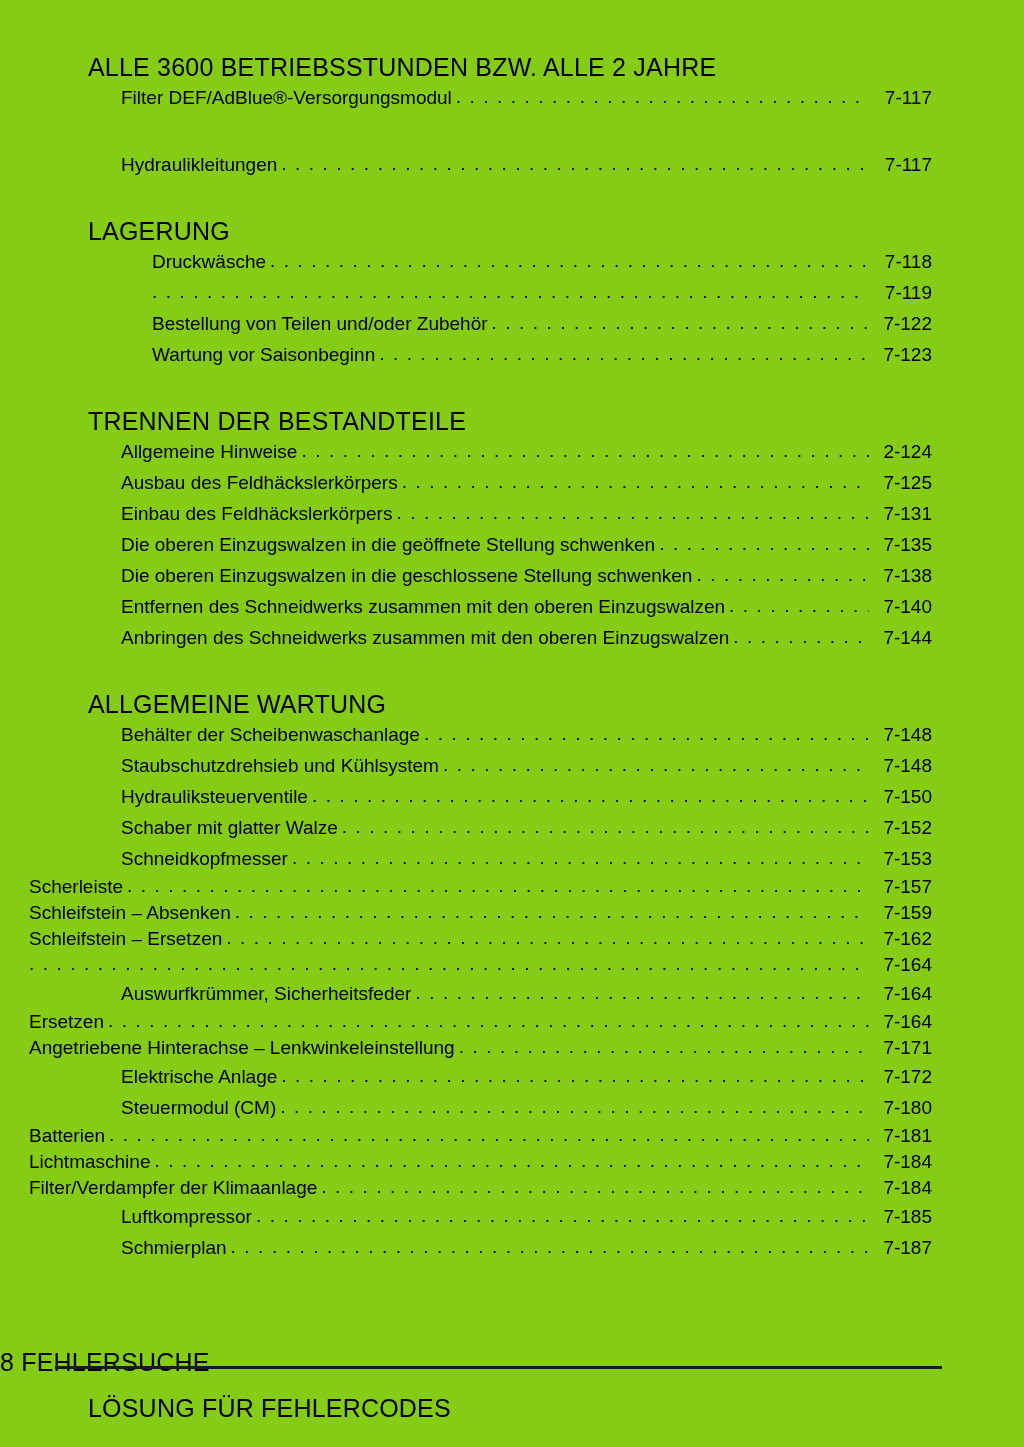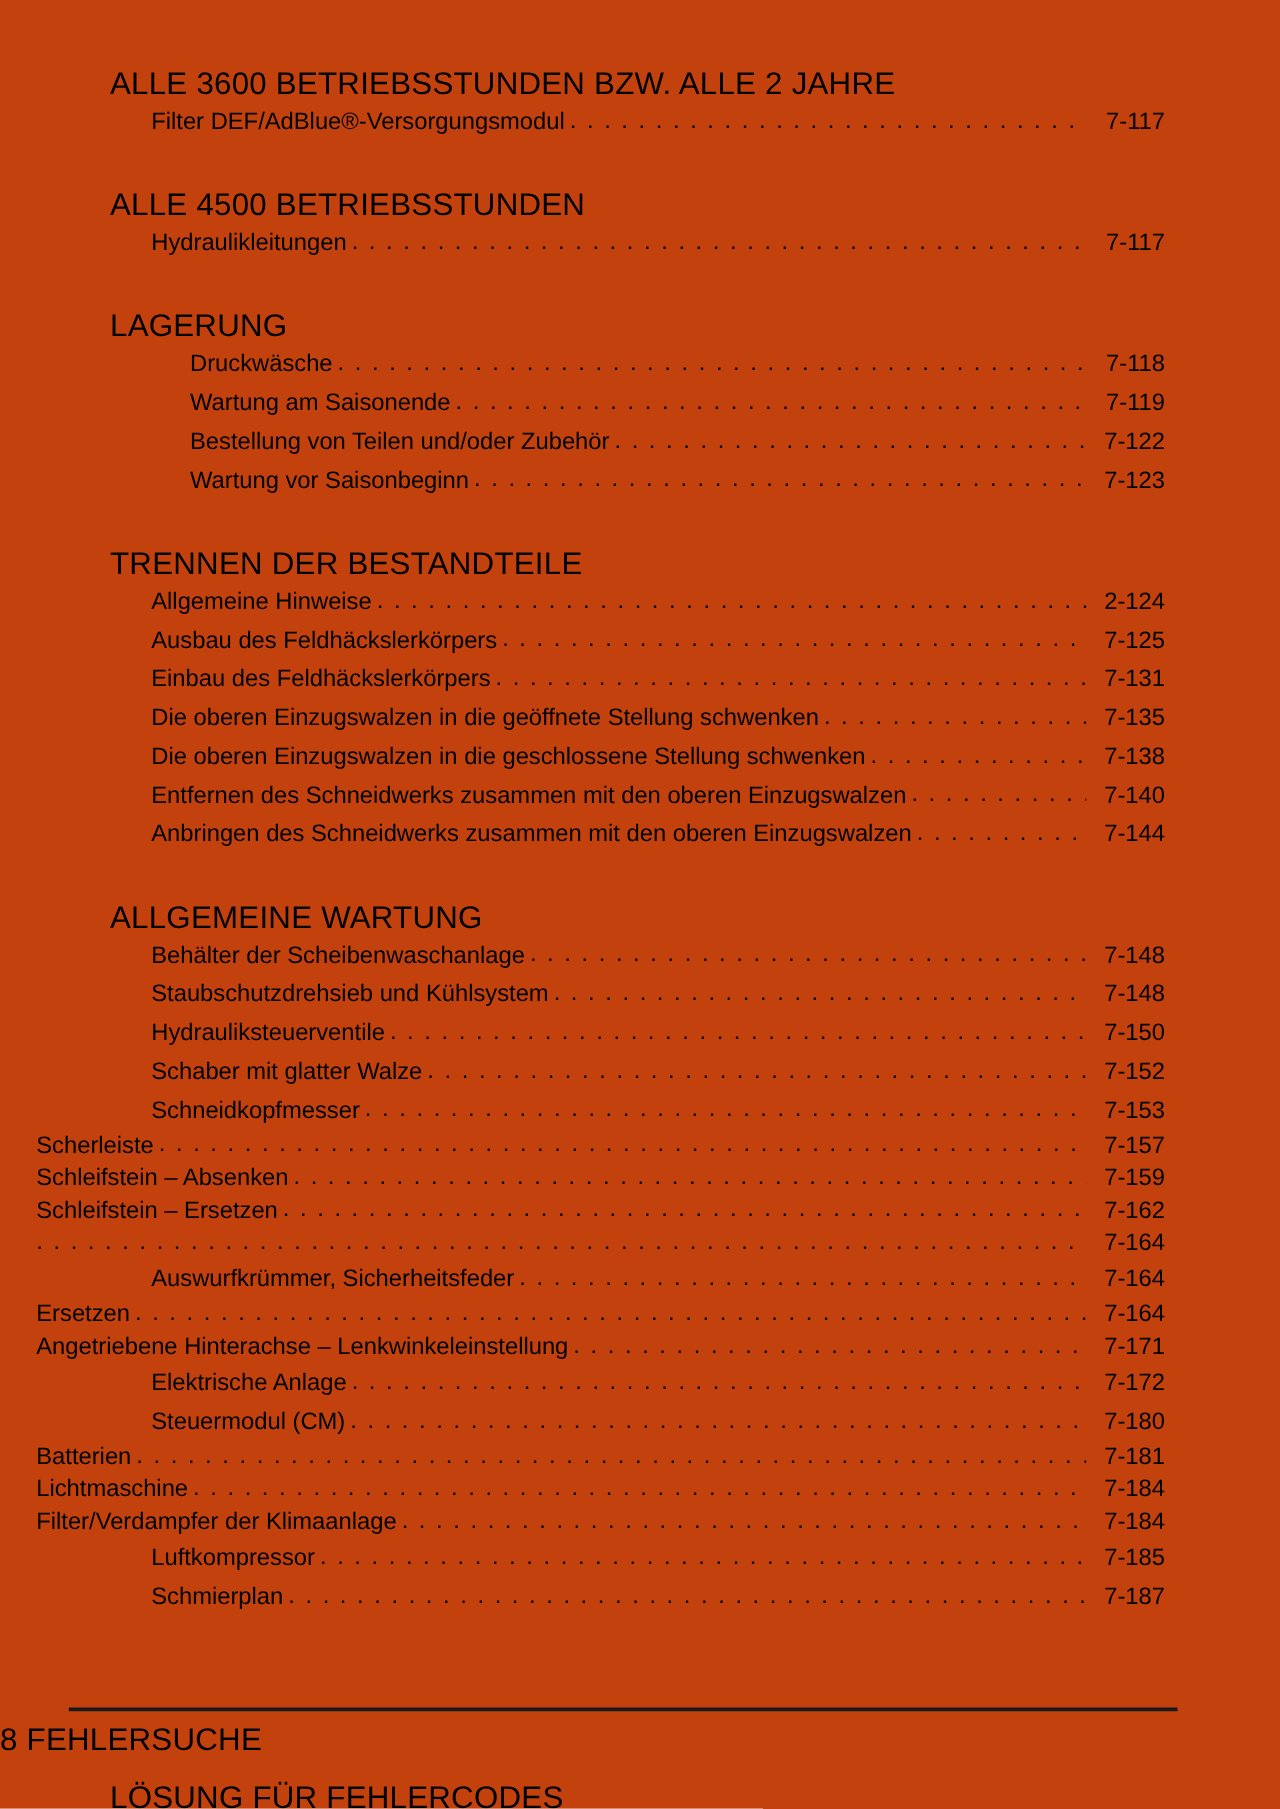--- a/index.html
+++ b/index.html
@@ -9,21 +9,21 @@
   }
   body {
     font-family: "Liberation Sans", sans-serif;
     color: #000000;
     -webkit-font-smoothing: antialiased;
   }
   #page {
     position: relative;
     width: 1024px;
     height: 1447px;
-    background: #c2410c;
+    background: #84cc16;
     overflow: hidden;
   }
   .toc-body {
     position: absolute;
     left: 0;
     top: 0;
     width: 1024px;
   }
   .sec-head {
     font-size: 25px;
@@ -92,35 +92,33 @@
   <div class="toc-body" id="toc-root">
       <div class="gap-lg"></div>
       <div class="gap-sm"></div>
       <div class="sec-head ind-h2">ALLE 3600 BETRIEBSSTUNDEN BZW. ALLE 2 JAHRE</div>
       <div class="entry ind-e1">
         <span class="label">Filter DEF/AdBlue®-Versorgungsmodul</span>
         <span class="leader">. . . . . . . . . . . . . . . . . . . . . . . . . . . . . . . . . . . . . . . . . . . . . . . . . . . . . . . . . . . . . . . . . . . . . . . . . . . . . . . . . . . . . . . . . . . . . . . . . . . . . . . . . . . . . . . . . . . . . . . . . . . . . . . . . . . . . . . . . . . . . . . . . . . . . . . . . . . . . . . . </span>
         <span class="page">7-117</span>
       </div>
       <div class="gap-lg"></div>
-      <div class="sec-head ind-h2">ALLE 4500 BETRIEBSSTUNDEN</div>
       <div class="entry ind-e1">
         <span class="label">Hydraulikleitungen</span>
         <span class="leader">. . . . . . . . . . . . . . . . . . . . . . . . . . . . . . . . . . . . . . . . . . . . . . . . . . . . . . . . . . . . . . . . . . . . . . . . . . . . . . . . . . . . . . . . . . . . . . . . . . . . . . . . . . . . . . . . . . . . . . . . . . . . . . . . . . . . . . . . . . . . . . . . . . . . . . . . . . . . . . . . </span>
         <span class="page">7-117</span>
       </div>
       <div class="gap-lg"></div>
       <div class="sec-head ind-h2">LAGERUNG</div>
       <div class="entry ind-e2">
         <span class="label">Druckwäsche</span>
         <span class="leader">. . . . . . . . . . . . . . . . . . . . . . . . . . . . . . . . . . . . . . . . . . . . . . . . . . . . . . . . . . . . . . . . . . . . . . . . . . . . . . . . . . . . . . . . . . . . . . . . . . . . . . . . . . . . . . . . . . . . . . . . . . . . . . . . . . . . . . . . . . . . . . . . . . . . . . . . . . . . . . . . </span>
         <span class="page">7-118</span>
       </div>
       <div class="entry ind-e2">
-        <span class="label">Wartung am Saisonende</span>
         <span class="leader">. . . . . . . . . . . . . . . . . . . . . . . . . . . . . . . . . . . . . . . . . . . . . . . . . . . . . . . . . . . . . . . . . . . . . . . . . . . . . . . . . . . . . . . . . . . . . . . . . . . . . . . . . . . . . . . . . . . . . . . . . . . . . . . . . . . . . . . . . . . . . . . . . . . . . . . . . . . . . . . . </span>
         <span class="page">7-119</span>
       </div>
       <div class="entry ind-e2">
         <span class="label">Bestellung von Teilen und/oder Zubehör</span>
         <span class="leader">. . . . . . . . . . . . . . . . . . . . . . . . . . . . . . . . . . . . . . . . . . . . . . . . . . . . . . . . . . . . . . . . . . . . . . . . . . . . . . . . . . . . . . . . . . . . . . . . . . . . . . . . . . . . . . . . . . . . . . . . . . . . . . . . . . . . . . . . . . . . . . . . . . . . . . . . . . . . . . . . </span>
         <span class="page">7-122</span>
       </div>
       <div class="entry ind-e2">
         <span class="label">Wartung vor Saisonbeginn</span>

